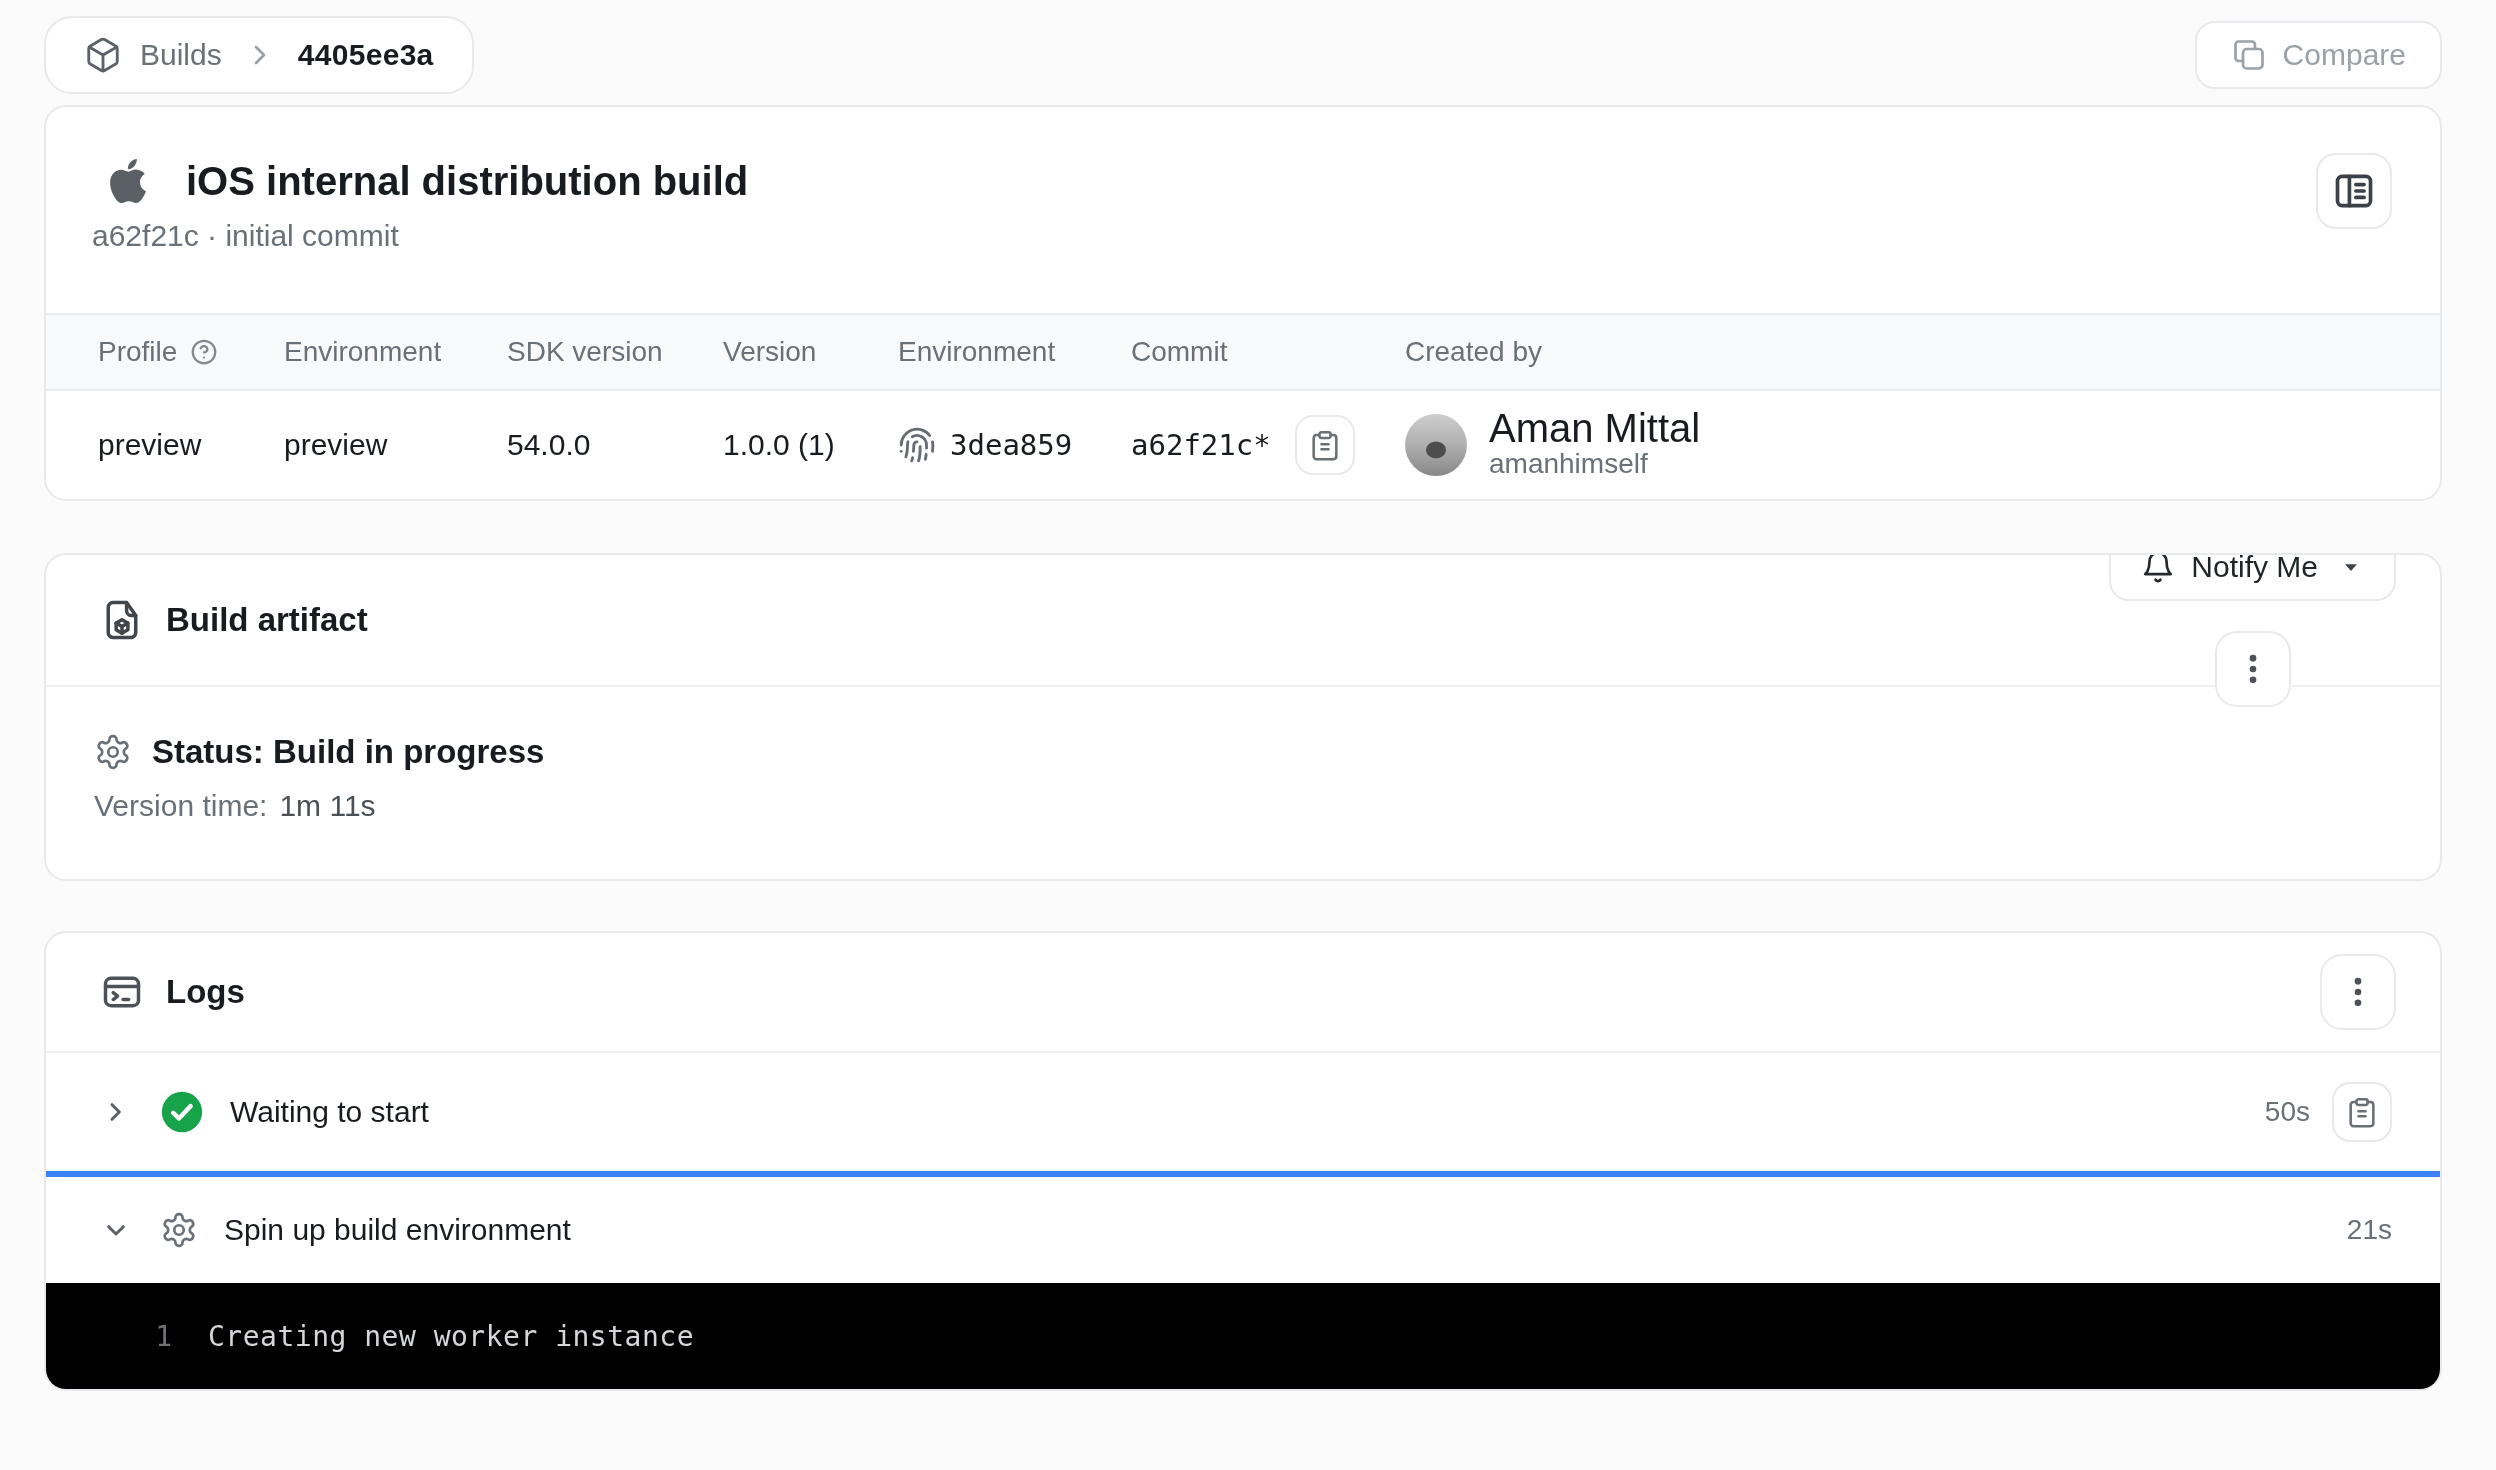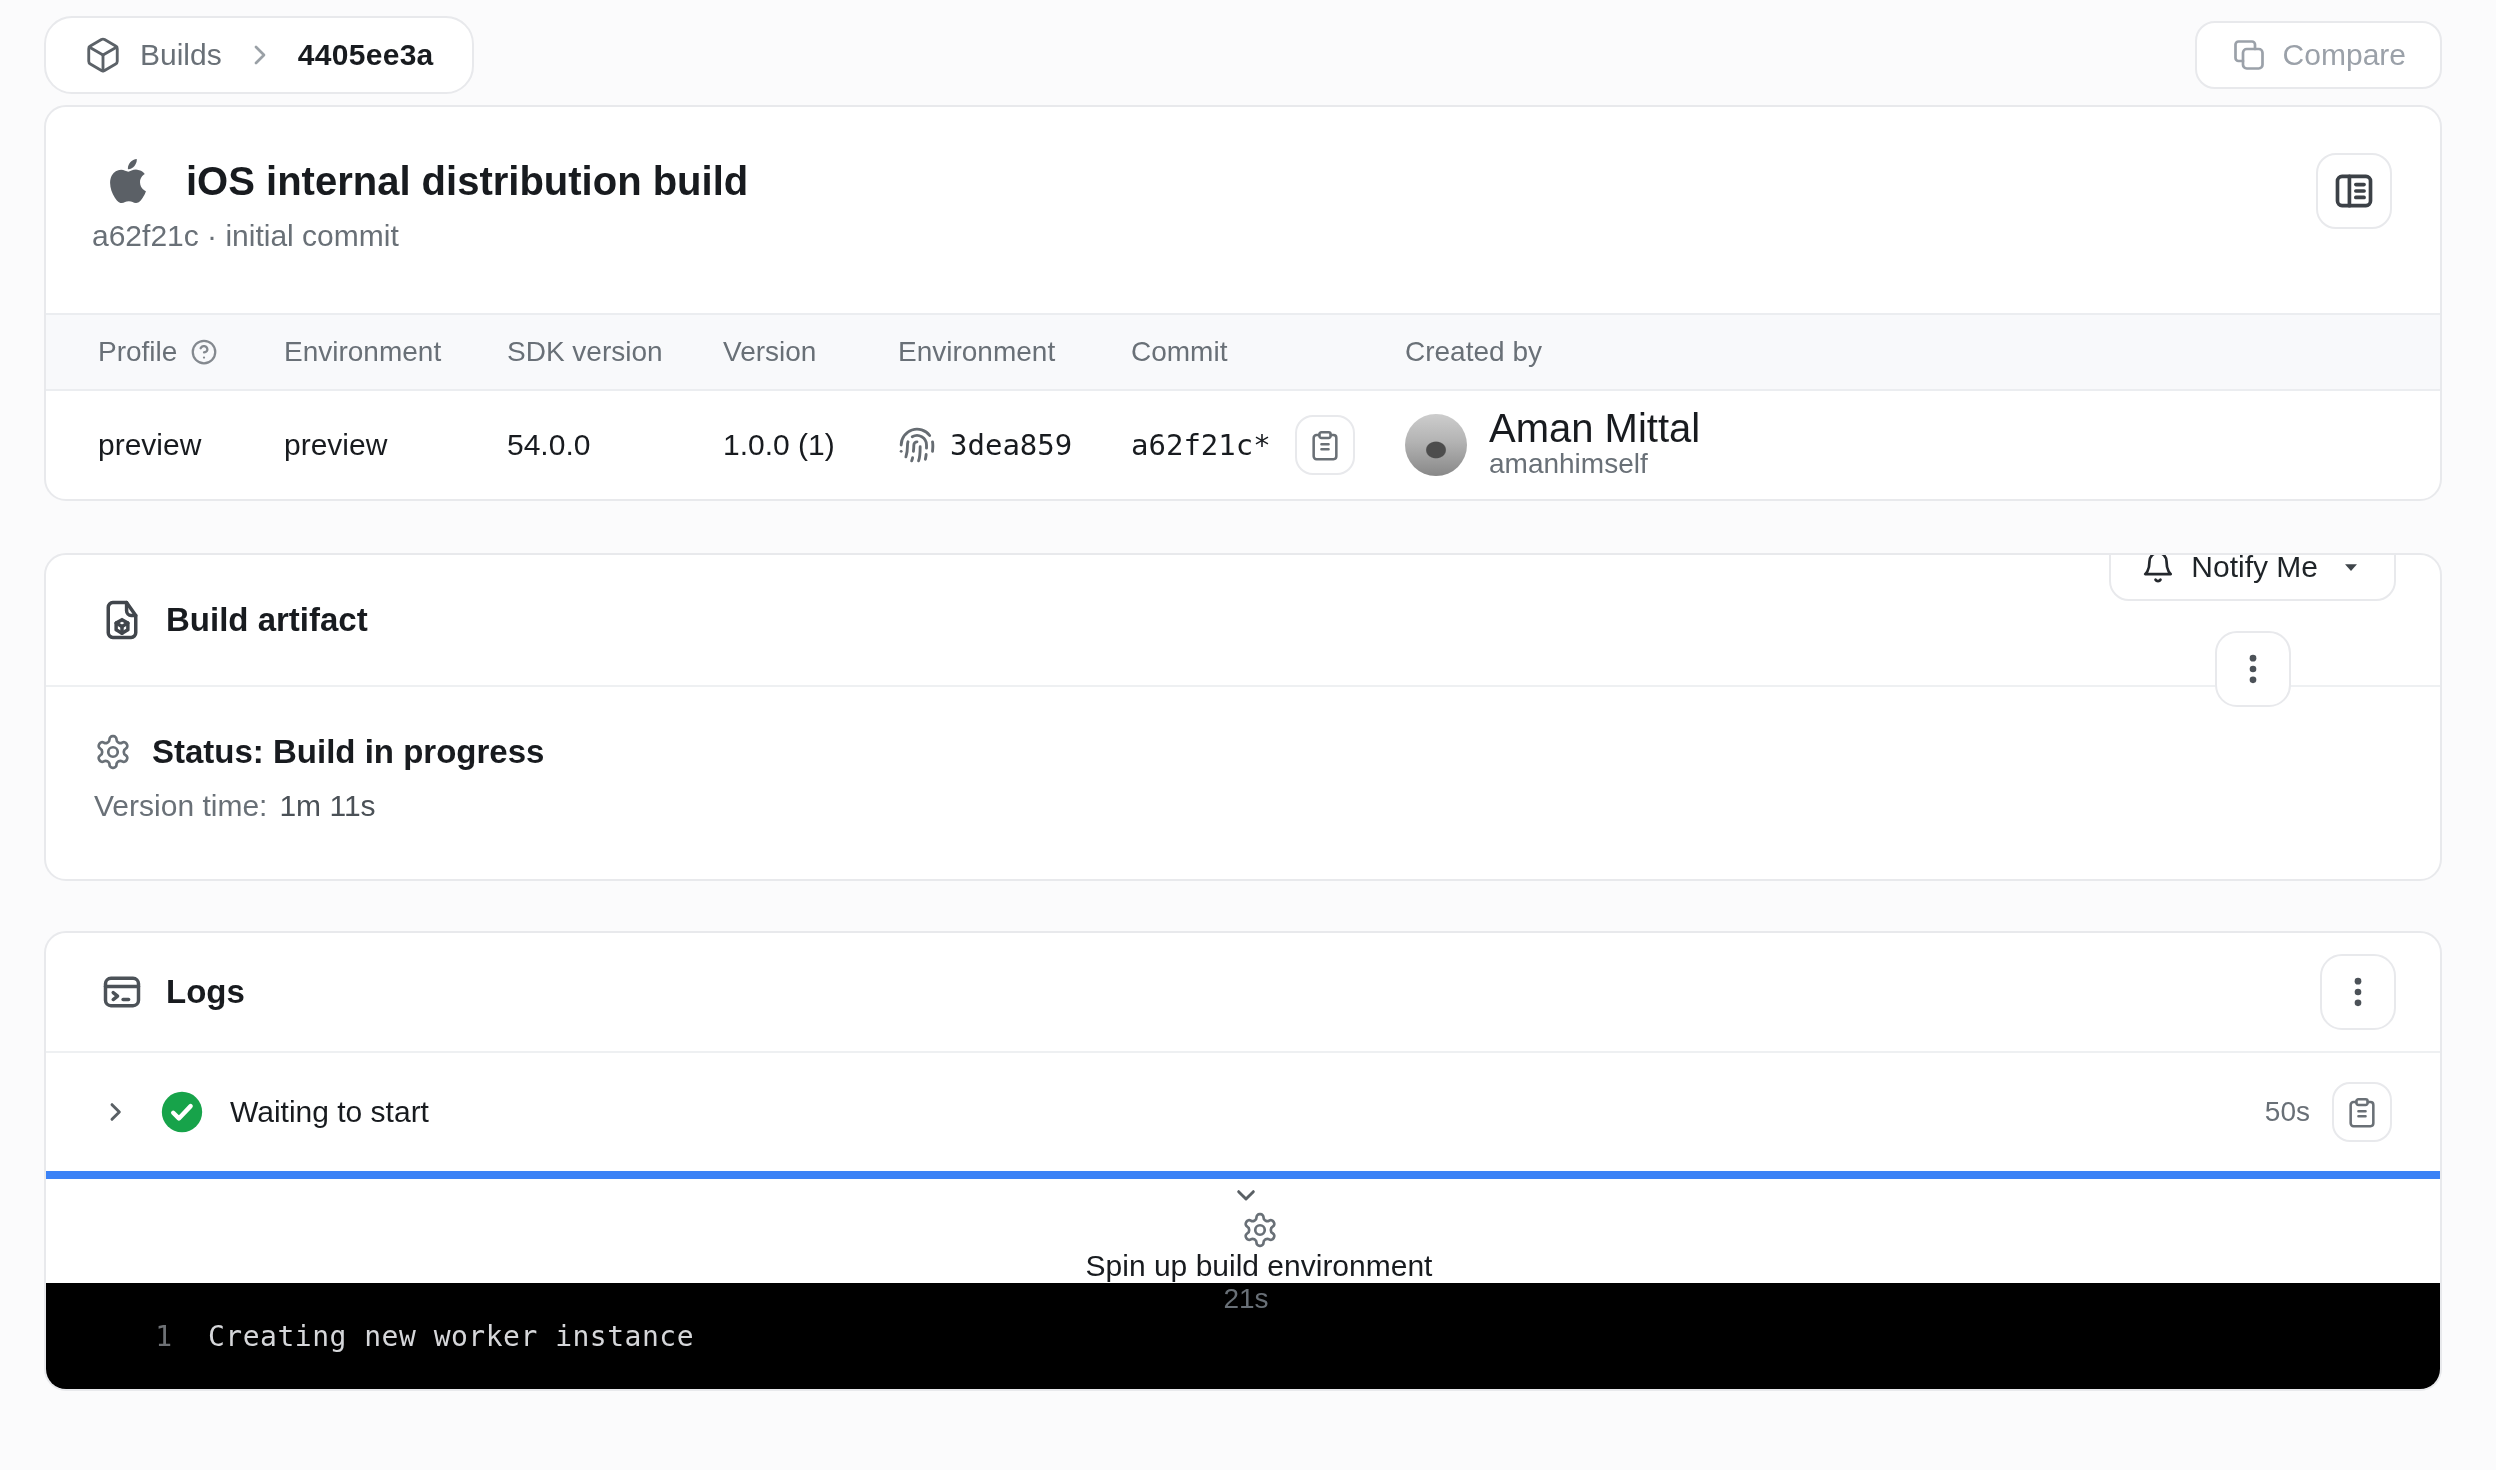--- a/index.html
+++ b/index.html
@@ -107,21 +107,21 @@
   .gear-icon { display: inline-flex; color: #697077; }
   .status-text { font-size: 33px; font-weight: 600; color: #181b1f; }
   .elapsed-line { margin-top: 18px; font-size: 30px; color: #697077; }
   .elapsed-value { color: #4b5157; margin-left: 12px; }
 
   
   .step-row {
     display: flex; align-items: center;
     padding: 0 48px 0 54px; cursor: pointer;
   }
-  .step-row + .step-row { border-top: 8px solid #3b82f6; flex-direction: column; }
+  .step-row + .step-row { border-top: 6px solid #3b82f6; }
   .step-row.r1 { height: 118px; }
   .step-row.r2 { height: 112px; }
   .chev { display: inline-flex; color: #5a6065; flex: none; }
   .step-status { display: inline-flex; margin-left: 28px; flex: none; }
   .step-label { margin-left: 26px; font-size: 30px; color: #181b1f; }
   .step-spacer { flex: 1; }
   .step-duration { font-size: 28px; color: #697077; }
   .step-copy { margin-left: 22px; }
 
   

